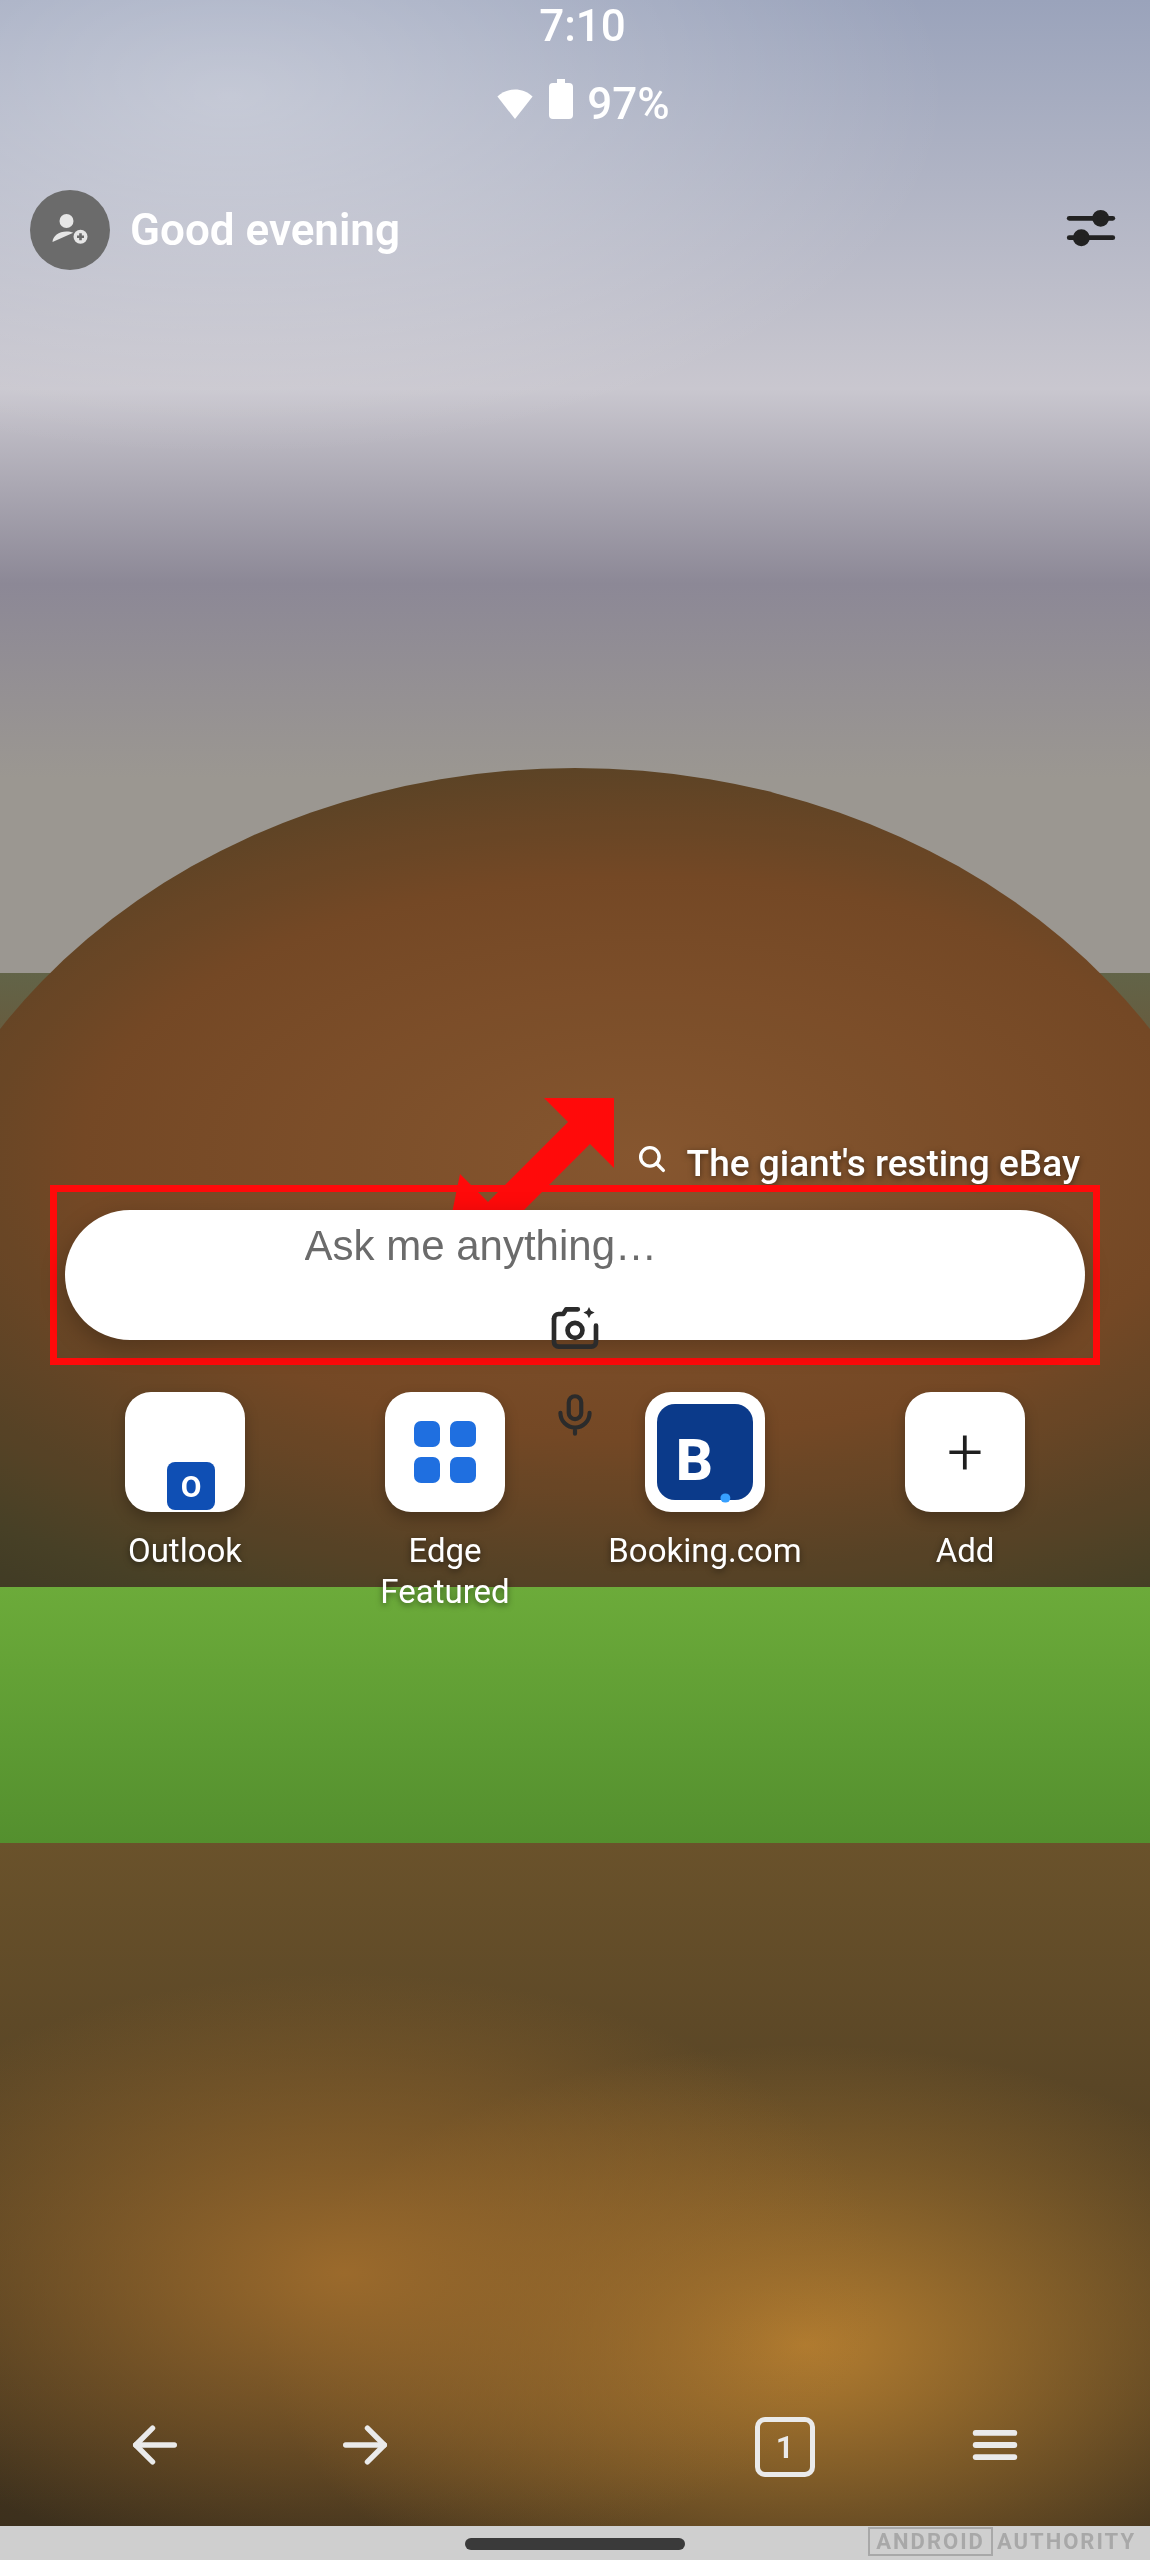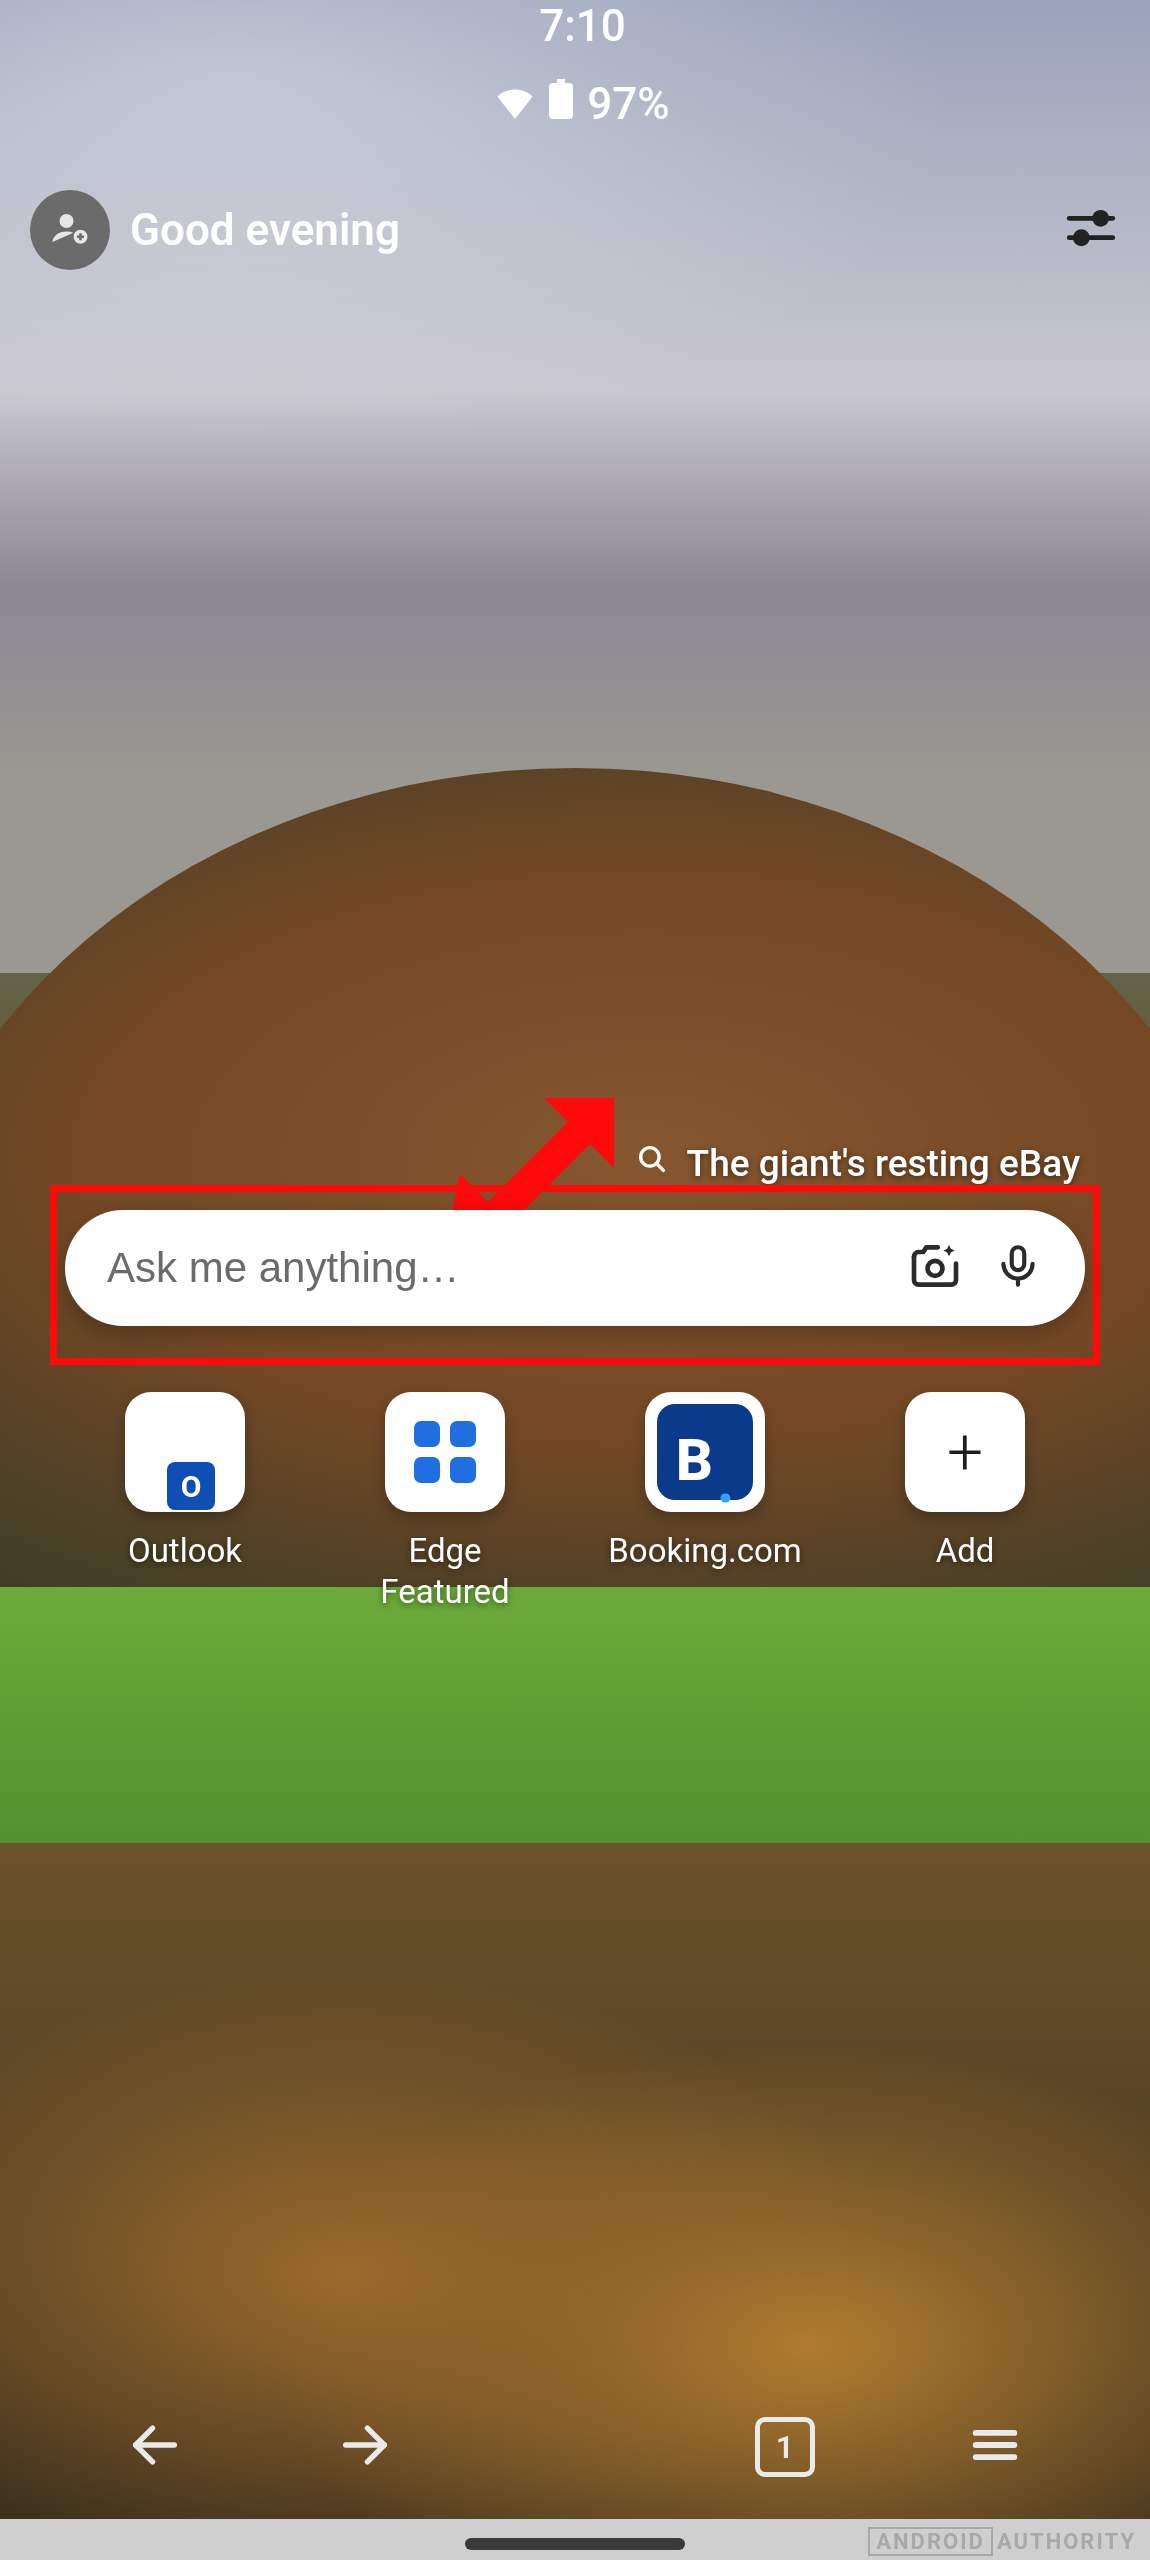--- a/index.html
+++ b/index.html
@@ -36,21 +36,21 @@
   .avatar-circle { width:80px; height:80px; border-radius:50%; background:#6b6b6b; display:flex; align-items:center; justify-content:center; color:#e7e7e7; }
   .greet-text { color:#fff; font-size:44px; font-weight:600; }
   .settings-btn { color:#2b2b2b; }
 
   .bg-caption { position:absolute; top:1142px; right:70px; display:flex; align-items:center; gap:18px; color:#fff; font-size:37px; font-weight:500; text-shadow:0 2px 6px rgba(0,0,0,.5); }
 
   .highlight-rect { position:absolute; top:1185px; left:50px; right:50px; height:180px; border:7px solid #ff0a0a; }
   .arrow { position:absolute; top:1092px; left:420px; width:200px; height:200px; }
   .arrow svg { width:100%; height:100%; }
 
-  .search-pill { position:absolute; top:1210px; left:65px; right:65px; height:116px; background:#fff; border-radius:70px; display:flex; align-items:center; padding:0 42px; gap:30px; box-shadow:0 8px 24px rgba(0,0,0,.25); }
+  .search-pill { position:absolute; top:1210px; left:65px; right:65px; height:130px; background:#fff; border-radius:70px; display:flex; align-items:center; padding:12px 42px; gap:30px; box-shadow:0 8px 24px rgba(0,0,0,.25);flex-direction:column; }
   .search-input { flex:1; border:none; outline:none; font-size:42px; color:#6b6b6b; background:transparent; }
   .search-input::placeholder { color:#6b6b6b; }
   .pill-icon { color:#2d2d2d; display:flex; align-items:center; }
 
   .shortcuts { position:absolute; top:1392px; left:120px; right:120px; display:flex; justify-content:space-between; }
   .sc { display:flex; flex-direction:column; align-items:center; width:130px; }
   .sc .tile { width:120px; height:120px; background:#fff; border-radius:26px; display:flex; align-items:center; justify-content:center; box-shadow:0 6px 14px rgba(0,0,0,.25); }
   .sc .label { margin-top:18px; color:#fff; font-size:33px; text-align:center; line-height:1.25; text-shadow:0 2px 6px rgba(0,0,0,.5); }
 
   .edge-glyph { display:grid; grid-template-columns:repeat(2,26px); grid-template-rows:repeat(2,26px); gap:10px; }
@@ -64,21 +64,21 @@
   .e1{background:#e43b2f}.e2{background:#0863d4}.e3{background:#f6b90a}.e4{background:#7fb340}
   .ebay-wrap { position:relative; }
   .ebay-handle { position:absolute; top:-18px; left:8px; width:46px; height:26px; border:6px solid #2b2b2b; border-bottom:none; border-radius:14px 14px 0 0; }
   .plus-glyph { font-size:64px; color:#1f1f1f; font-weight:300; }
 
   .nav { position:absolute; left:0; right:0; bottom:48px; height:130px; display:flex; align-items:center; justify-content:space-around; padding:0 50px; }
   .nav .nav-btn { color:#eaeaea; display:flex; align-items:center; justify-content:center; width:90px; height:90px; }
   .copilot-blob { width:86px; height:70px; border-radius:24px; background:linear-gradient(120deg,#0aa9d6,#2f7ef2 55%,#4b4bf2); transform:skewX(-8deg); box-shadow:0 6px 14px rgba(0,0,0,.35); }
   .tab-badge { width:60px; height:60px; border:5px solid #eaeaea; border-radius:10px; display:flex; align-items:center; justify-content:center; font-size:32px; font-weight:600; color:#eaeaea; }
 
-  .bottom-strip { position:absolute; left:0; right:0; bottom:0; height:41px; background:#cfcfcf; }
+  .bottom-strip { position:absolute; left:0; right:0; bottom:0; height:34px; background:#cfcfcf; }
   .handle { position:absolute; left:50%; bottom:10px; transform:translateX(-50%); width:220px; height:12px; background:#3a3a3a; border-radius:8px; }
   .watermark { position:absolute; right:14px; bottom:6px; font-size:22px; letter-spacing:2px; color:#a8a8a8; font-weight:700; }
   .watermark .box { border:2px solid #a8a8a8; padding:0 6px; margin-right:4px; }
 </style>
 </head>
 <body>
 
 <div class="screen">
   <div class="sky"></div>
   <div class="hill"></div>

